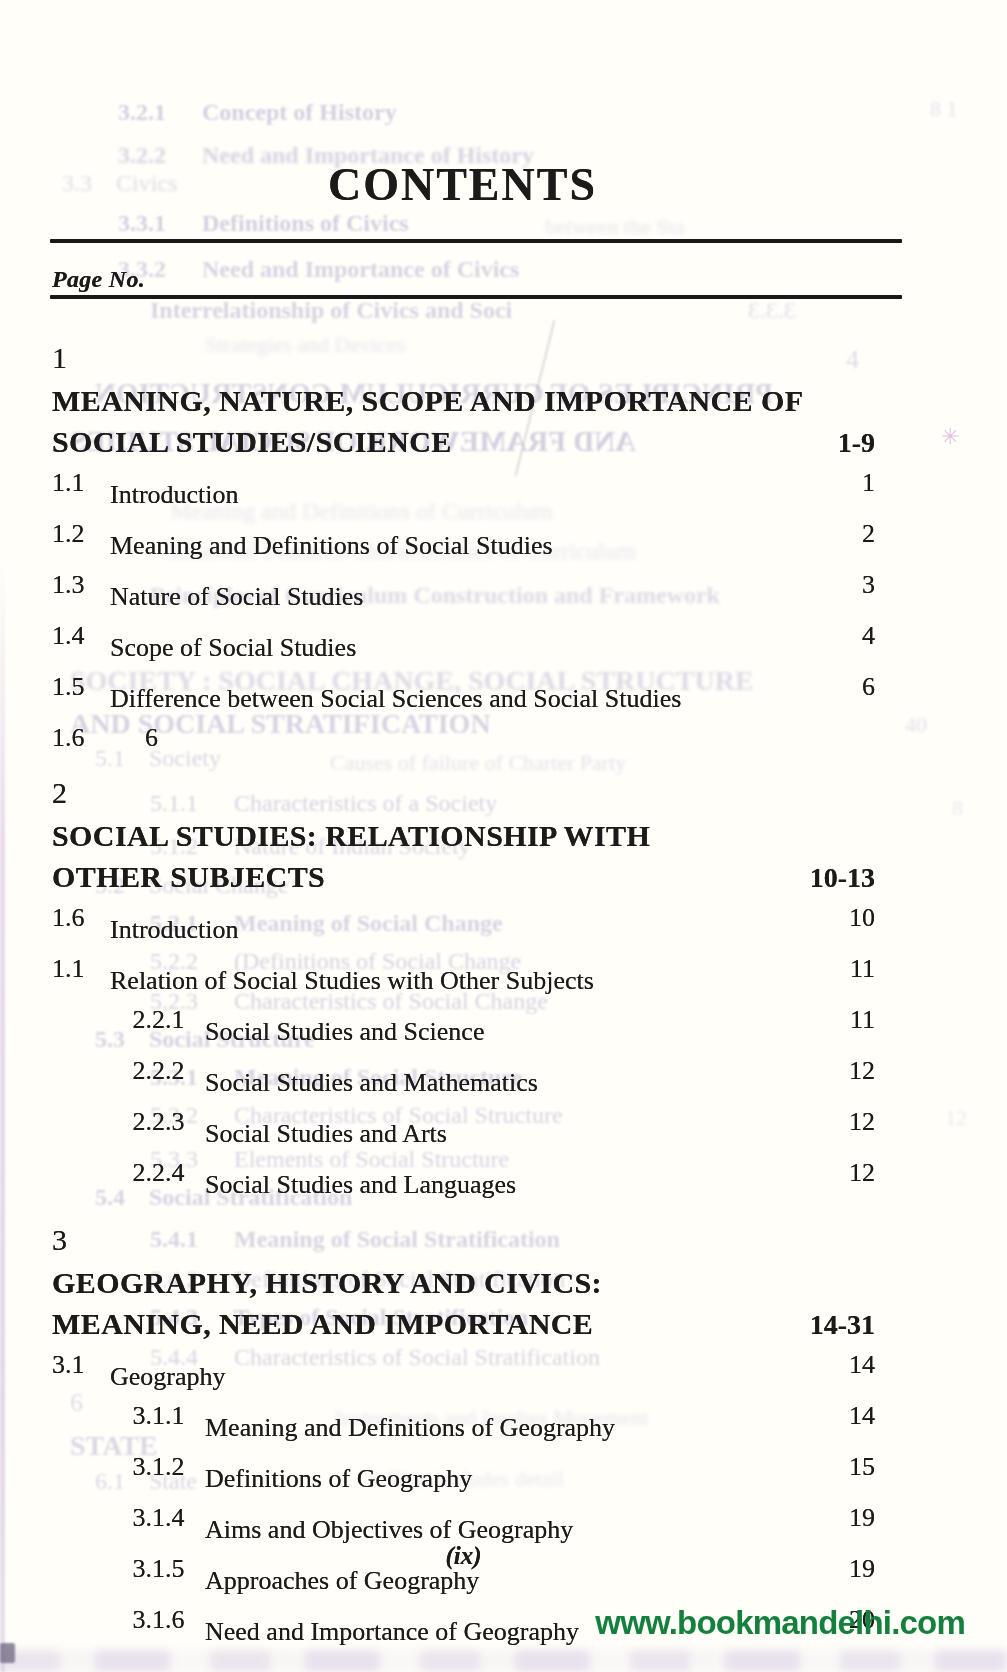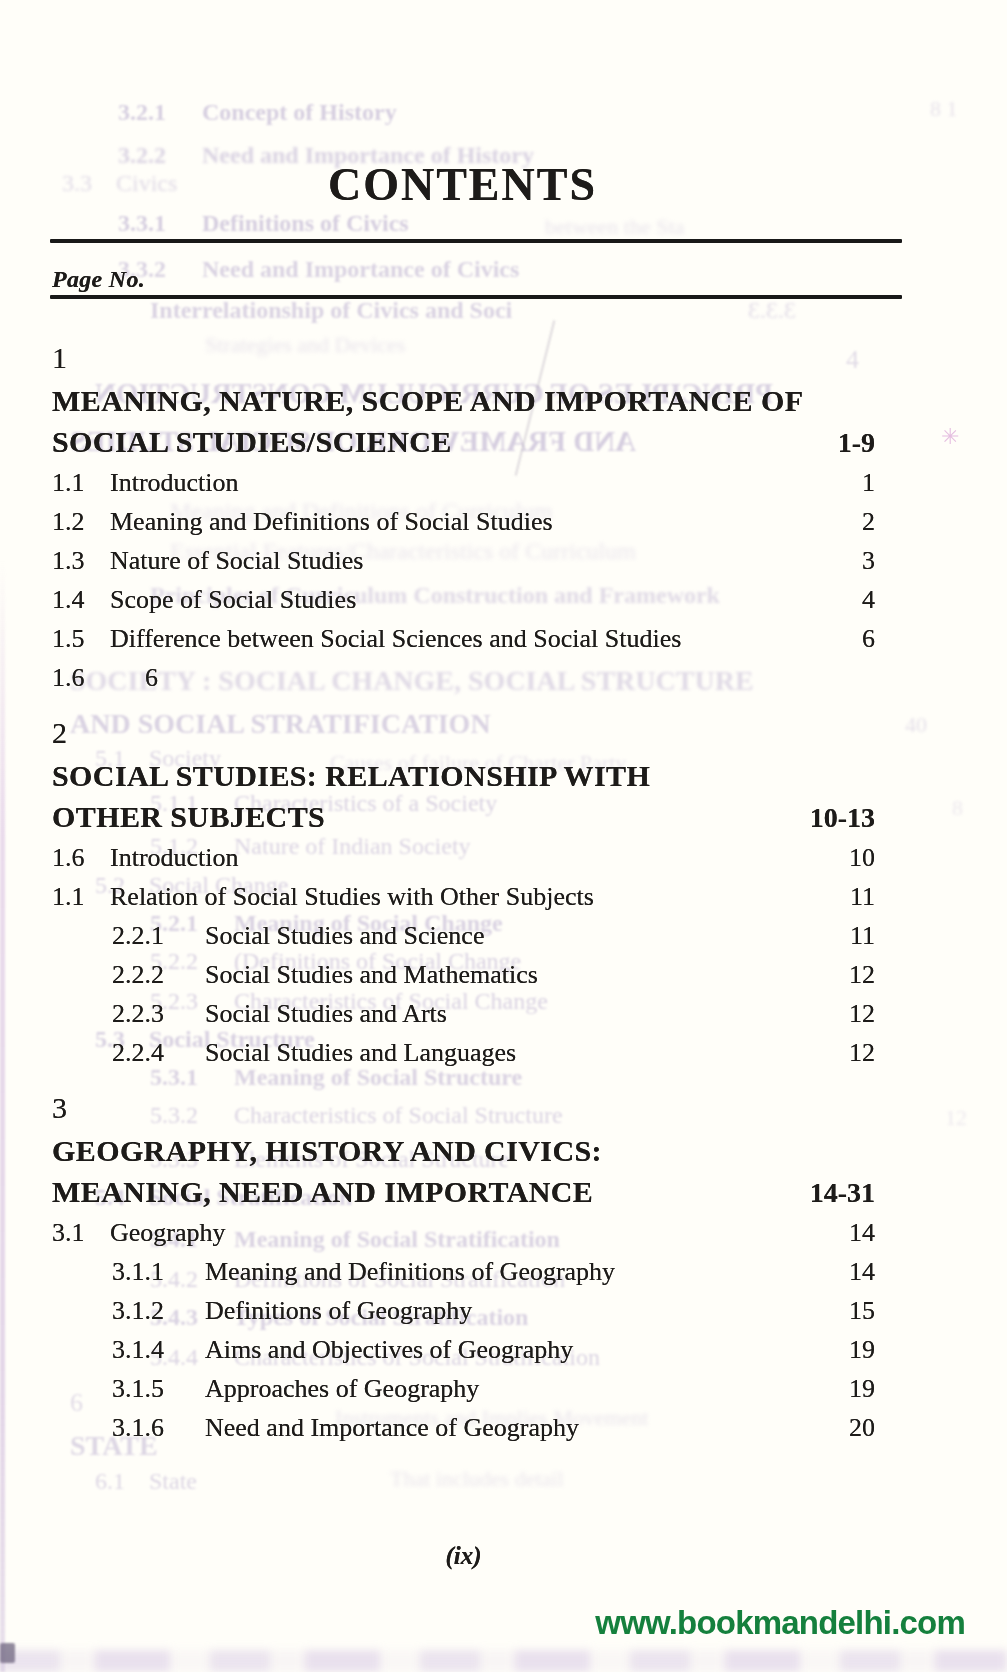--- a/index.html
+++ b/index.html
@@ -31,22 +31,22 @@
   .chapter{margin-top:14px;}
   .chapter:first-child{margin-top:0;}
   .ch-num{font-size:30px;line-height:44px;}
   .ch-line{
     display:flex;justify-content:space-between;align-items:baseline;
     font-weight:700;font-size:30px;line-height:41px;letter-spacing:.4px;
   }
   .ch-range{font-weight:700;font-size:28px;letter-spacing:0;}
   .entry{display:flex;font-size:26px;line-height:39px;}
   .e-num{flex:none;width:58px;}
-  .entry.lv2 .e-num{margin-left:60px;width:93px;}
-  .e-title{flex:1 1 auto;}
+  .entry.lv2 .e-num{margin-left:60px;width:93px;text-align:center;}
+  .e-title{flex:1 1 auto;margin-top:12px;}
   .e-page{flex:none;min-width:48px;text-align:right;}
   .folio{
     position:absolute;top:1542px;left:52px;width:823px;text-align:center;
     font-style:italic;font-weight:700;font-size:25px;
   }
   .watermark{
     position:absolute;top:1604px;right:42px;
     font-family:"Liberation Sans",sans-serif;font-weight:700;font-size:33px;
     color:#15803d;letter-spacing:-.8px;text-shadow:none;
   }

